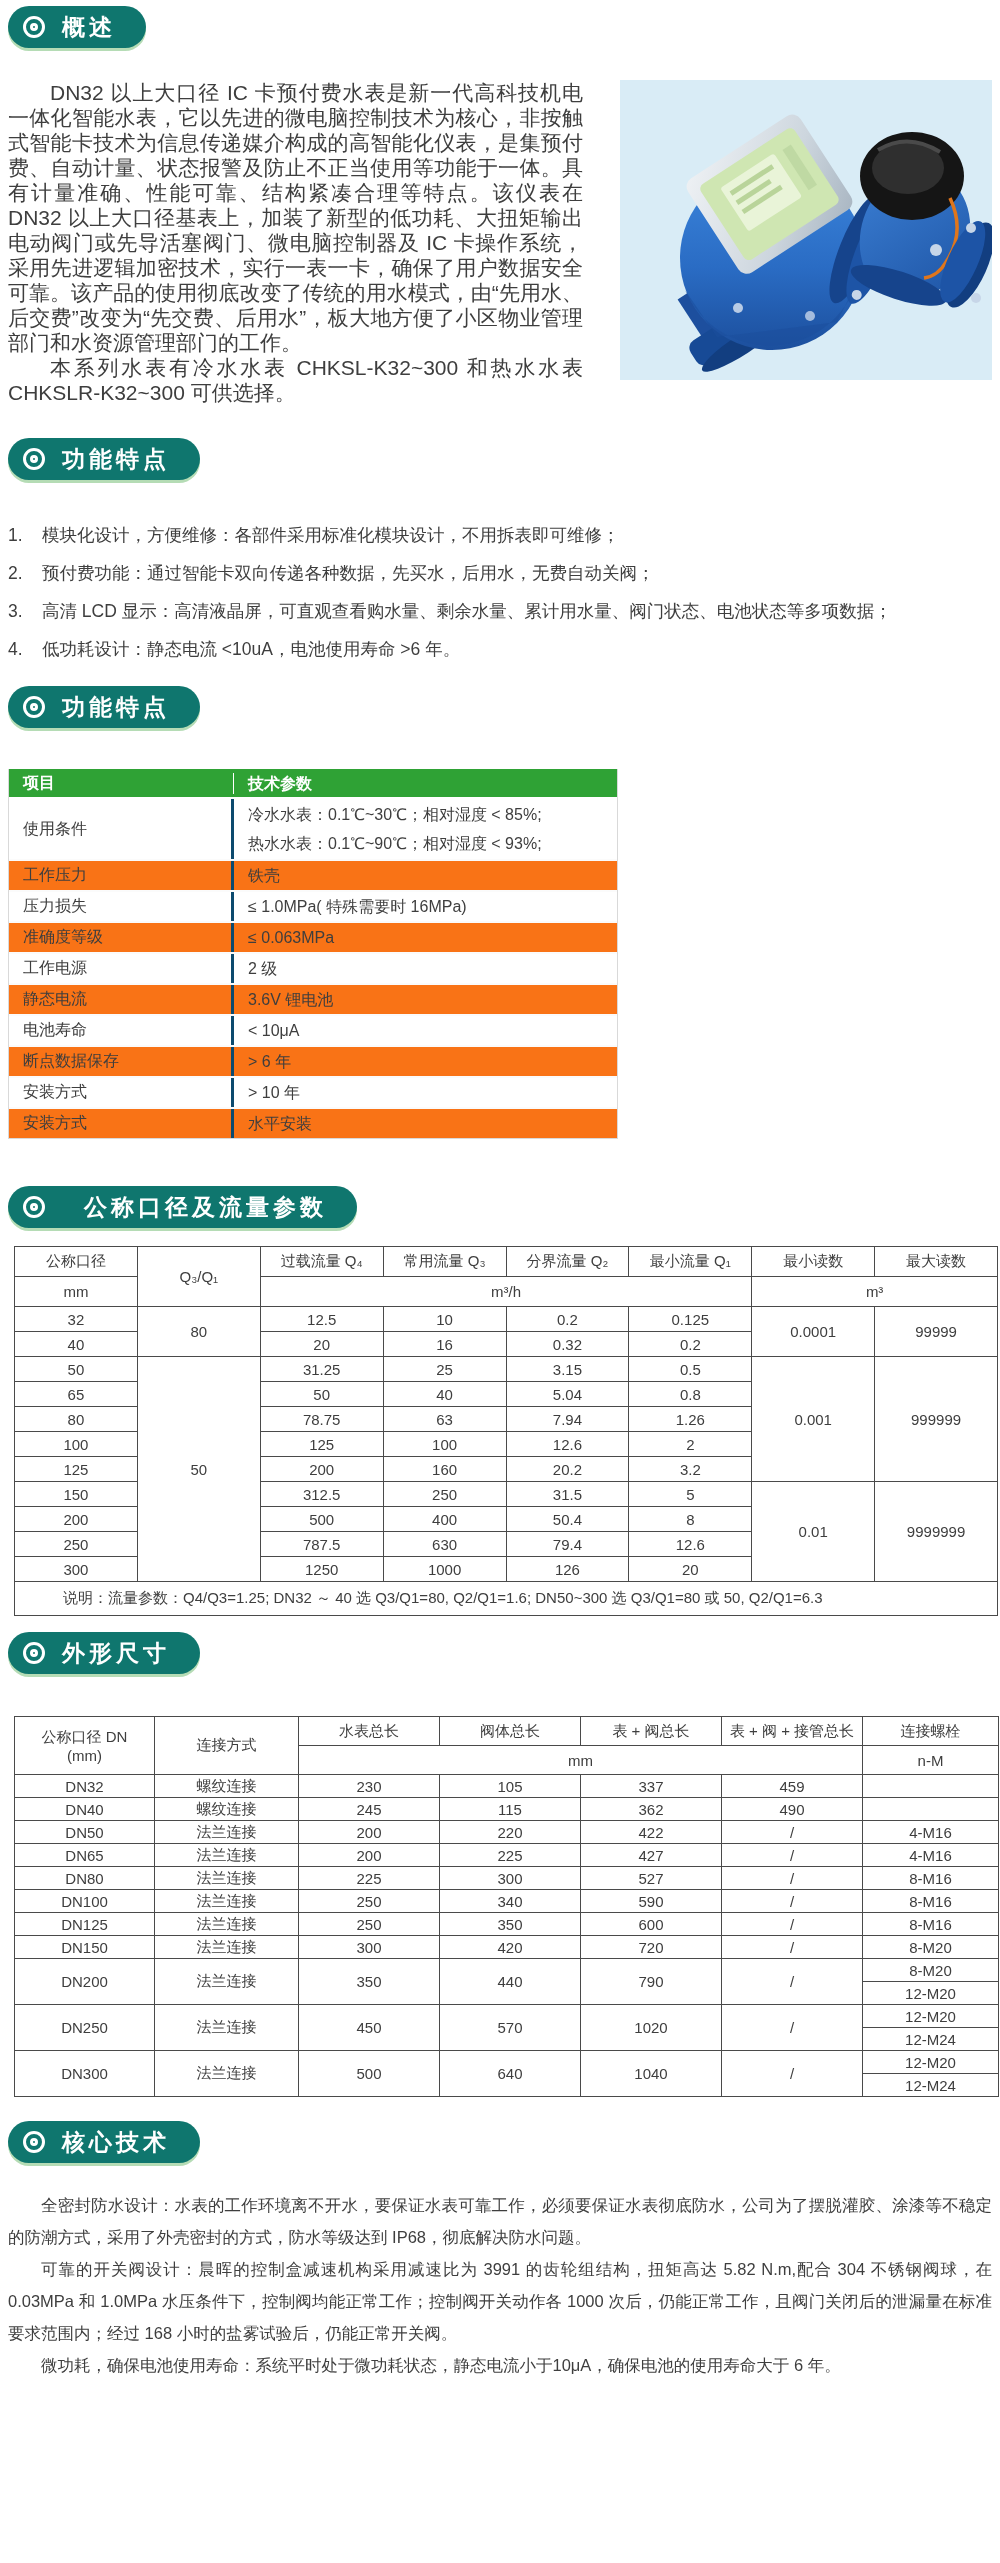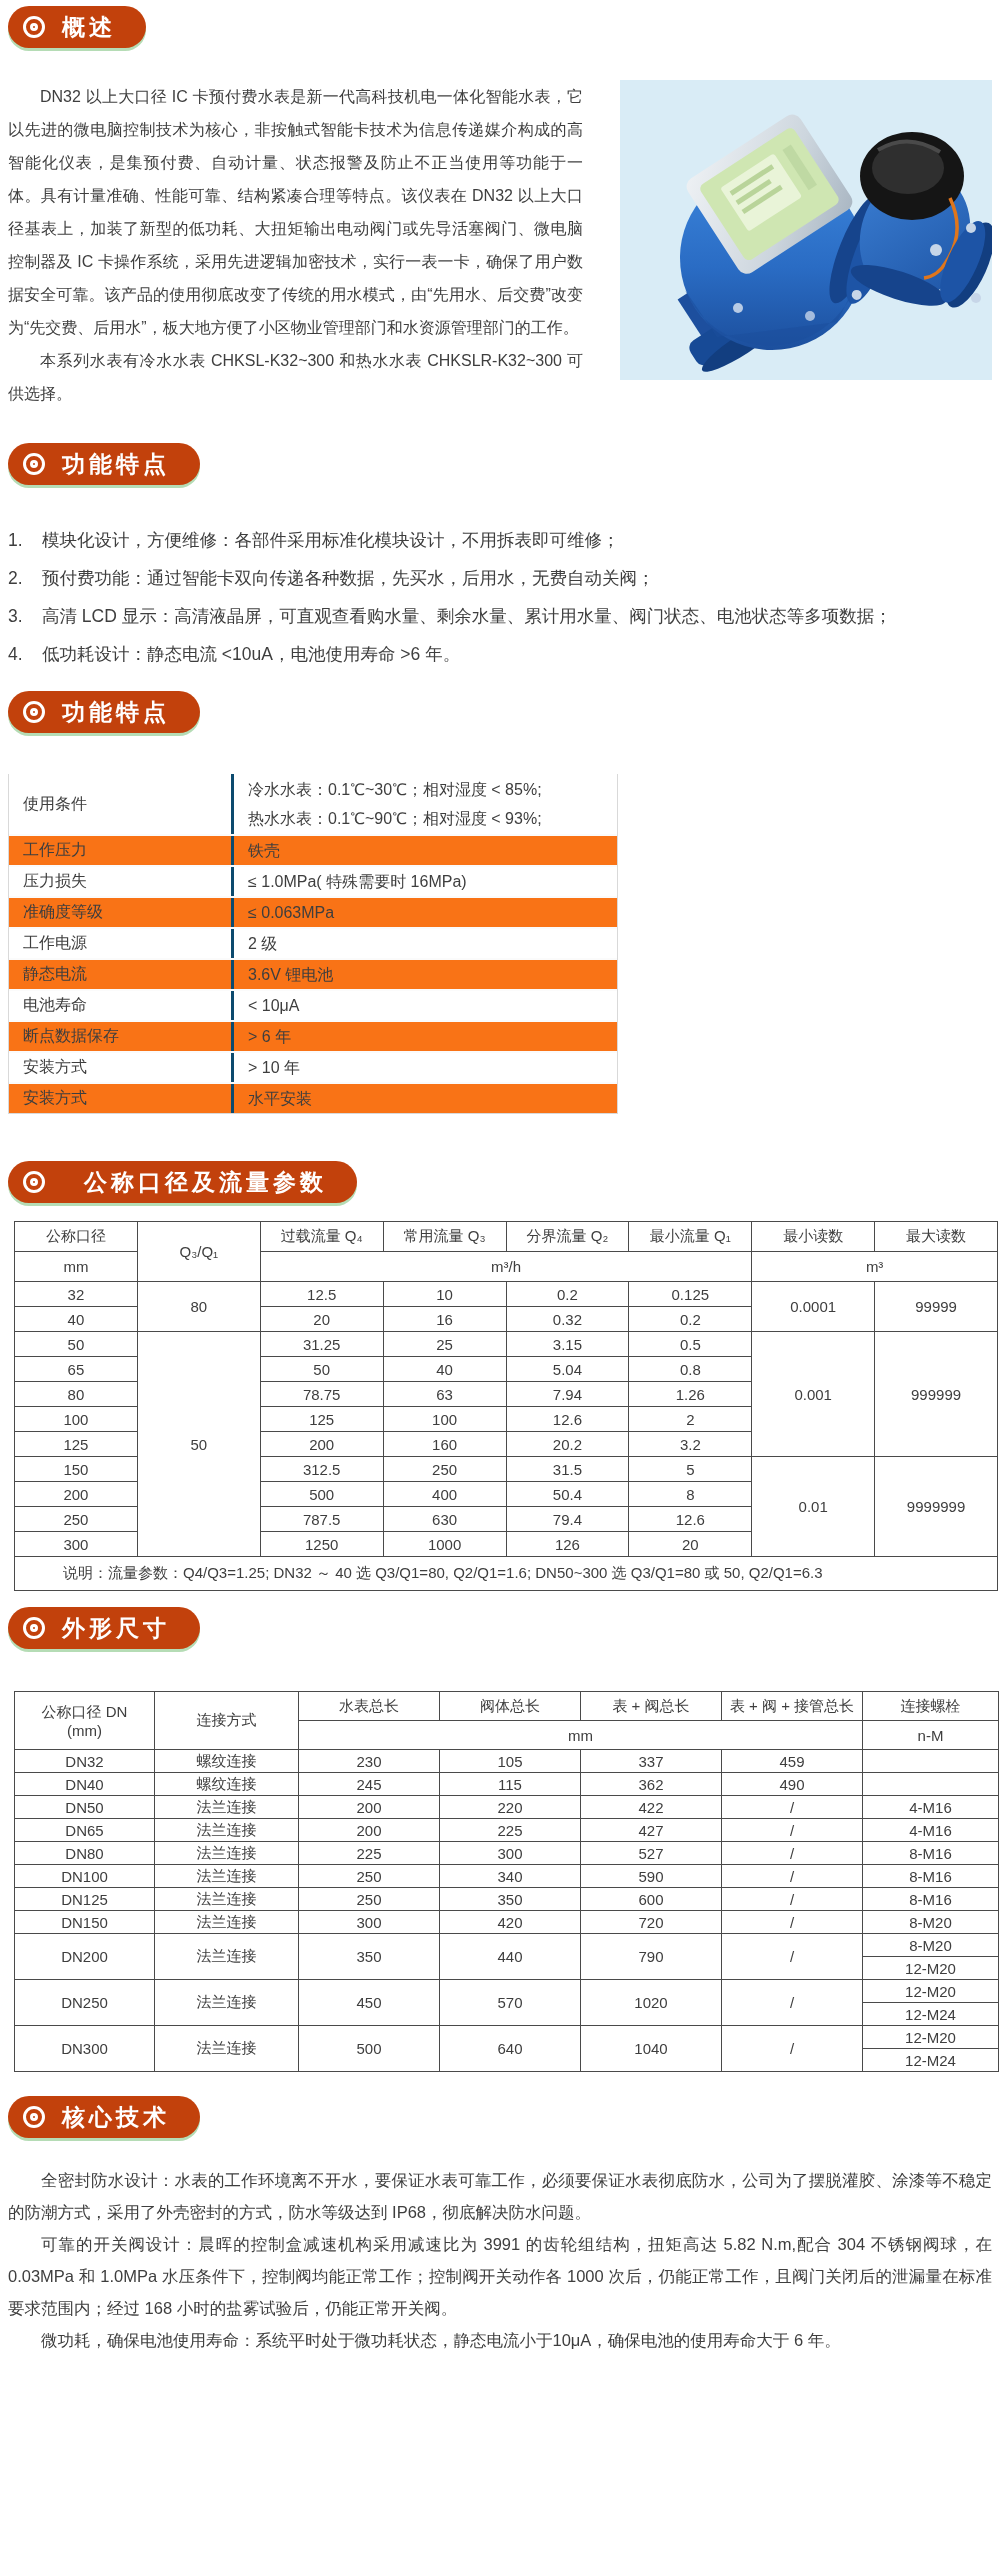--- a/index.html
+++ b/index.html
@@ -7,33 +7,33 @@
   body {
     width:1000px; height:2563px; overflow:hidden;
     background:#ffffff; color:#3e3e3e;
     font-family:"Liberation Sans", sans-serif;
   }
   .page { padding:6px 8px 0 8px; }
 
   
   .badge{
     display:inline-flex; align-items:center; height:42px;
-    background:#c2410c; border-radius:22px; padding:0 30px 0 15px;
+    background:#0f766e; border-radius:22px; padding:0 30px 0 15px;
     box-shadow:0 3px 0 #b5dcb5;
   }
   .bullseye{
     width:22px; height:22px; border:3px solid #fff; border-radius:50%;
     display:flex; align-items:center; justify-content:center; margin-right:17px; flex:none;
   }
   .bullseye-inner{ width:8px; height:8px; border:3px solid #fff; border-radius:50%; }
   .badge-label{ color:#fff; font-size:23px; font-weight:bold; letter-spacing:4px; white-space:nowrap; }
 
   
   .overview{ display:flex; margin-top:32px; }
-  .overview-text{ width:575px; font-size:16px; line-height:33px; text-align:justify; }
+  .overview-text{ width:575px; font-size:21px; line-height:25px; text-align:justify; }
   .overview-text p{ margin:0; text-indent:2em; }
   .product-photo{ width:372px; height:300px; margin-left:auto; background:#d9ecf6; flex:none; }
   .product-photo svg{ display:block; width:100%; height:100%; }
 
   
   .feature-list{ margin-top:36px; font-size:17.5px; }
   .feature-item{ display:flex; line-height:38px; }
   .feature-num{ width:34px; flex:none; }
 
   
@@ -192,20 +192,24 @@
 
   
   <div class="badge mt-sec3">
     <span class="bullseye">
         <span class="bullseye-inner"></span>
       </span>
     <span class="badge-label">功能特点</span>
   </div>
 
   <div class="spec-table">
+    <div class="spec-head">
+      <div class="sc1">项目</div>
+      <div class="sc2">技术参数</div>
+    </div>
     <div class="spec-row tall">
       <div class="sc1">使用条件</div>
       <div class="sc2">
         <span>冷水水表：0.1℃~30℃；相对湿度 &lt; 85%;</span>
         <span>热水水表：0.1℃~90℃；相对湿度 &lt; 93%;</span>
       </div>
     </div>
     <div class="spec-row alt">
       <div class="sc1">工作压力</div>
       <div class="sc2">铁壳</div>

